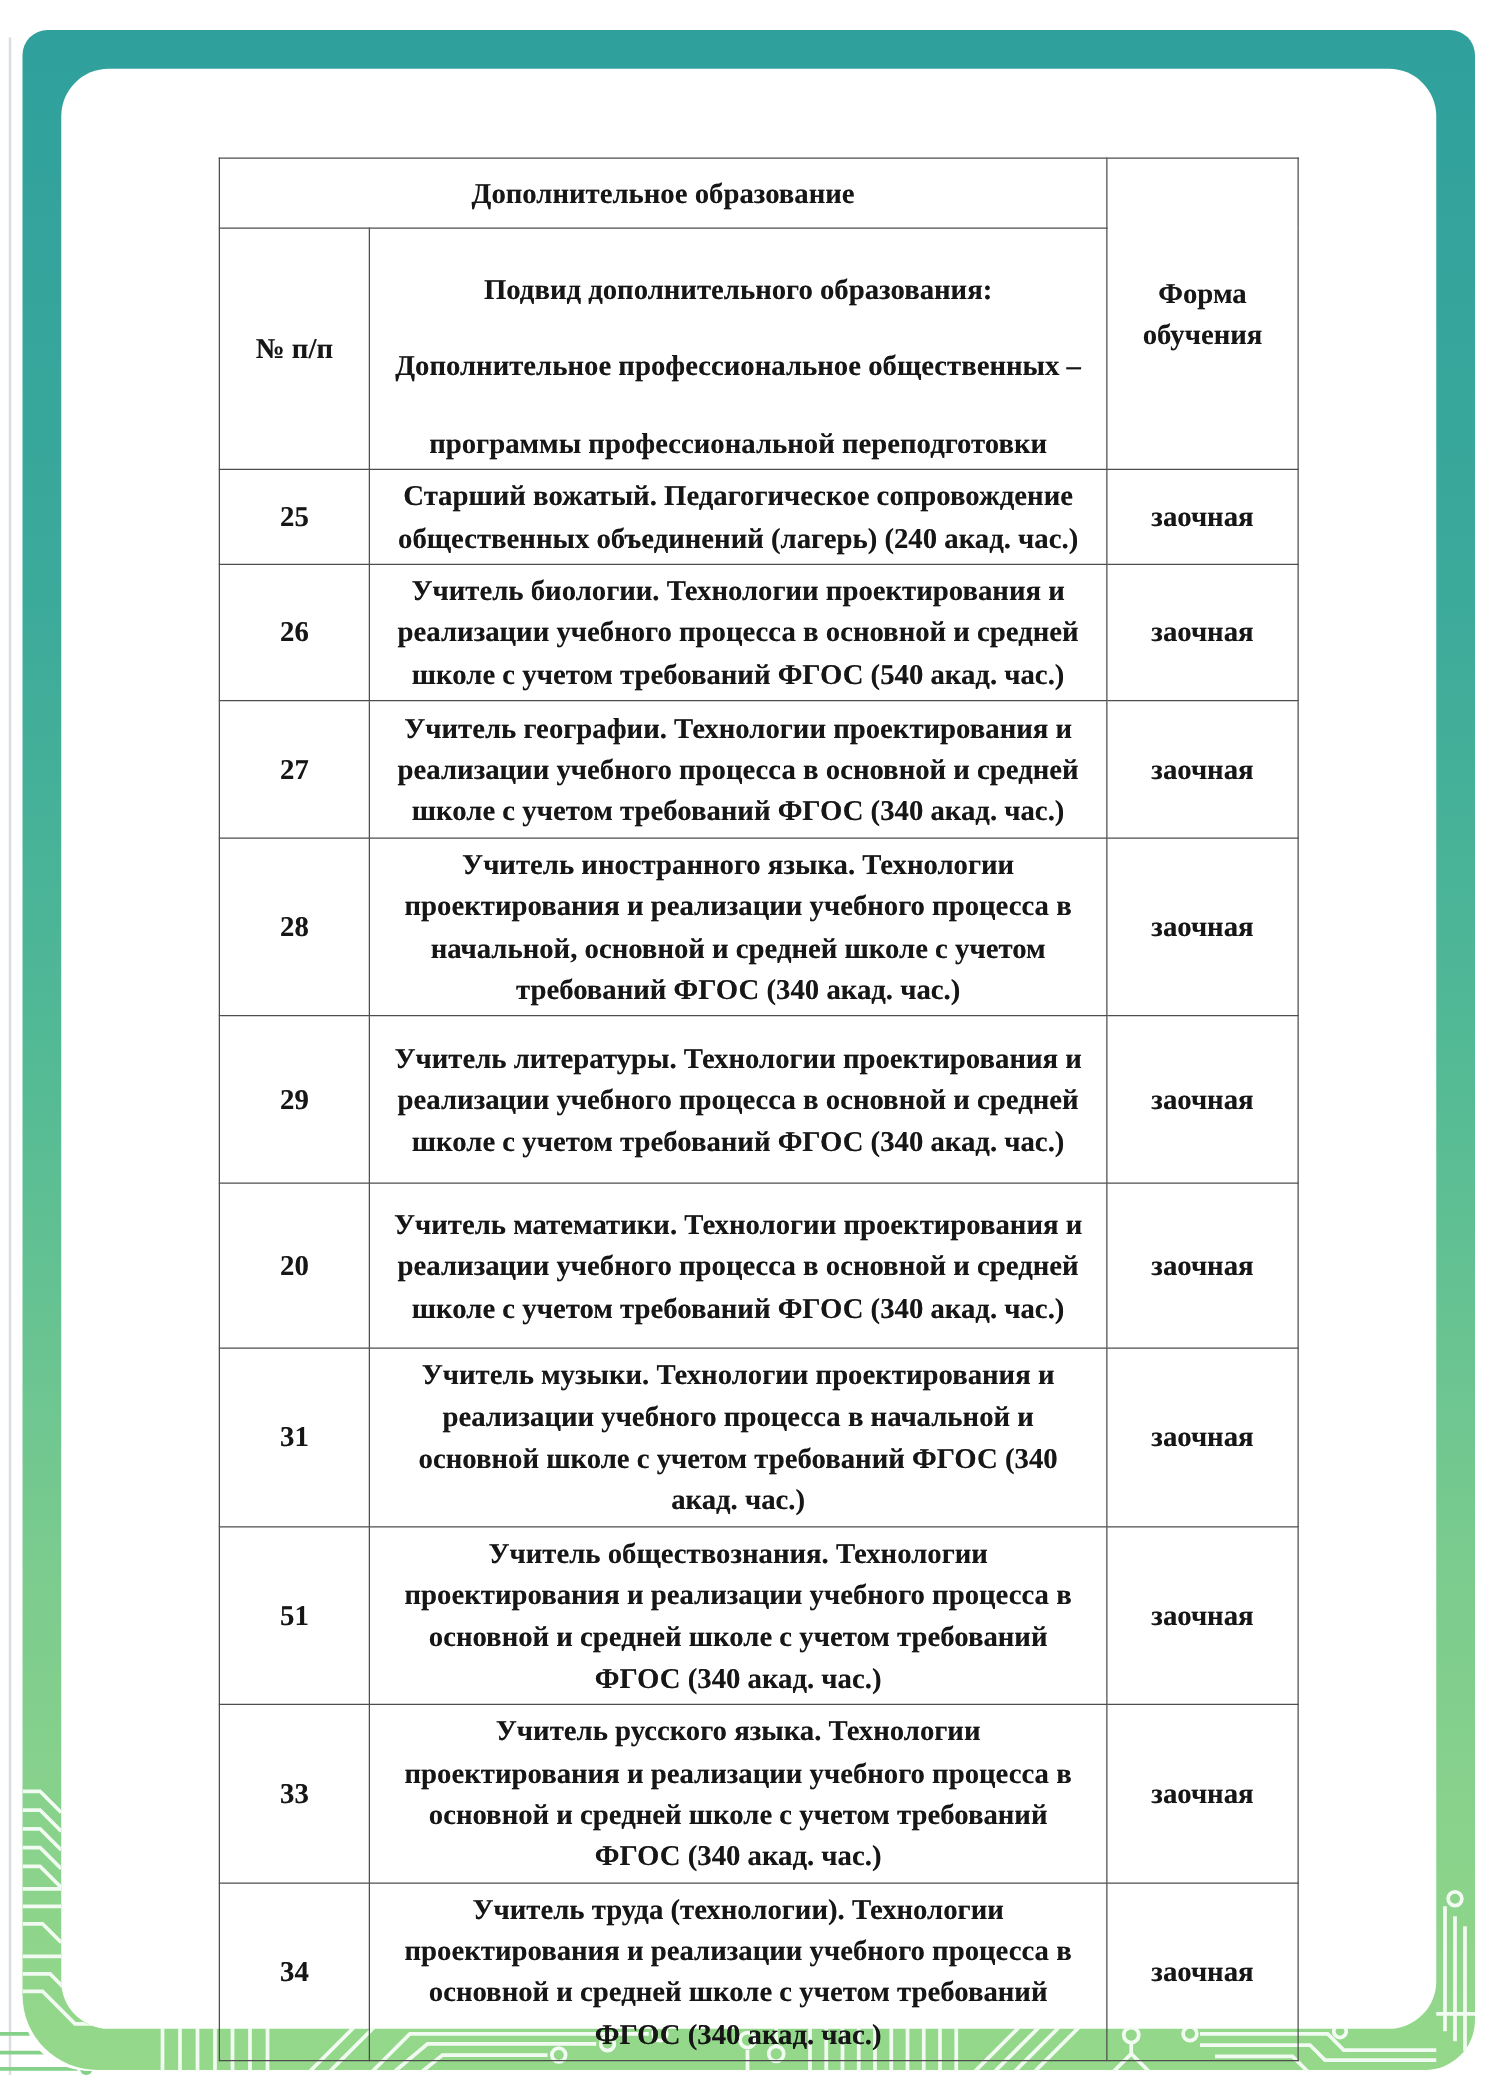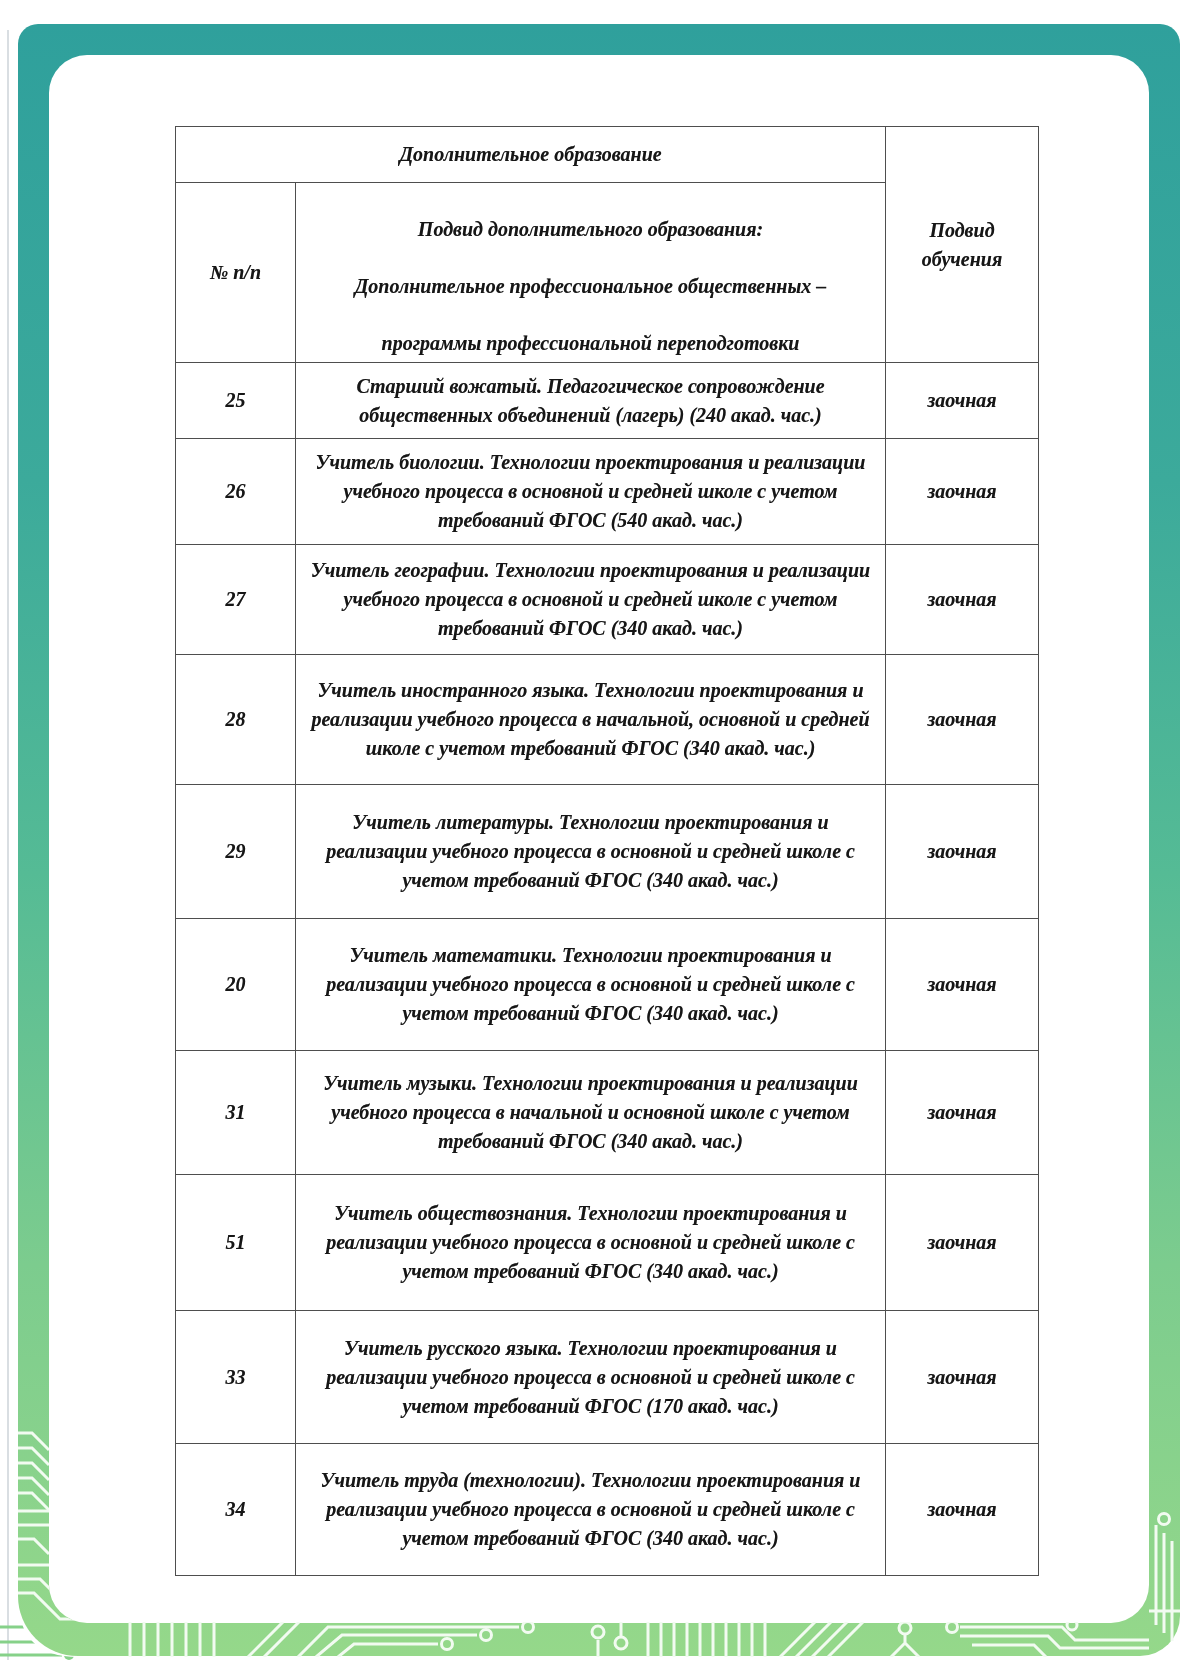--- a/index.html
+++ b/index.html
@@ -50,23 +50,22 @@
     font-weight:bold;
     color:var(--ink);
     text-shadow:0 0 0.5px rgba(20,20,20,0.45);
   }
   table.programs col.c-num{width:120px;}
   table.programs col.c-program{width:590px;}
   table.programs col.c-form{width:153px;}
   table.programs td{
     border:1.5px solid var(--table-border);
     text-align:center;vertical-align:middle;
-    font-size:20px;line-height:1.45;
+    font-size:23px;line-height:1.45;
     padding:4px 14px;
-    font-style:italic;
   }
   td.section-header{font-size:21px;}
   td.sub-header{font-size:20px;}
   .hline{display:block;margin-top:28px;}
   tr.hdr1{height:56px;}
   tr.hdr2{height:108px;}
 </style>
 </head>
 <body>
 
@@ -168,21 +167,21 @@
 
 <table class="programs">
   <colgroup>
       <col class="c-num">
       <col class="c-program">
       <col class="c-form">
     </colgroup>
   <tbody>
     <tr class="hdr1">
       <td colspan="2" class="section-header">Дополнительное образование</td>
-      <td rowspan="2" class="sub-header">Подвид обучения</td>
+      <td rowspan="2" class="sub-header">Форма обучения</td>
     </tr>
     <tr class="hdr2">
       <td class="sub-header">№ п/п</td>
       <td class="sub-header">
         <span class="hline">Подвид дополнительного образования:</span>
         <span class="hline">Дополнительное профессиональное общественных –</span>
         <span class="hline">программы профессиональной переподготовки</span>
       </td>
     </tr>
 
@@ -221,21 +220,21 @@
       <td>Учитель музыки. Технологии проектирования и реализации учебного процесса в начальной и основной школе с учетом требований ФГОС (340 акад. час.)</td>
       <td>заочная</td>
     </tr>
     <tr style="height:136px">
       <td>51</td>
       <td>Учитель обществознания. Технологии проектирования и реализации учебного процесса в основной и средней школе с учетом требований ФГОС (340 акад. час.)</td>
       <td>заочная</td>
     </tr>
     <tr style="height:133px">
       <td>33</td>
-      <td>Учитель русского языка. Технологии проектирования и реализации учебного процесса в основной и средней школе с учетом требований ФГОС (170 акад. час.)</td>
+      <td>Учитель русского языка. Технологии проектирования и реализации учебного процесса в основной и средней школе с учетом требований ФГОС (340 акад. час.)</td>
       <td>заочная</td>
     </tr>
     <tr style="height:132px">
       <td>34</td>
       <td>Учитель труда (технологии). Технологии проектирования и реализации учебного процесса в основной и средней школе с учетом требований ФГОС (340 акад. час.)</td>
       <td>заочная</td>
     </tr>
   </tbody>
 </table>
 

